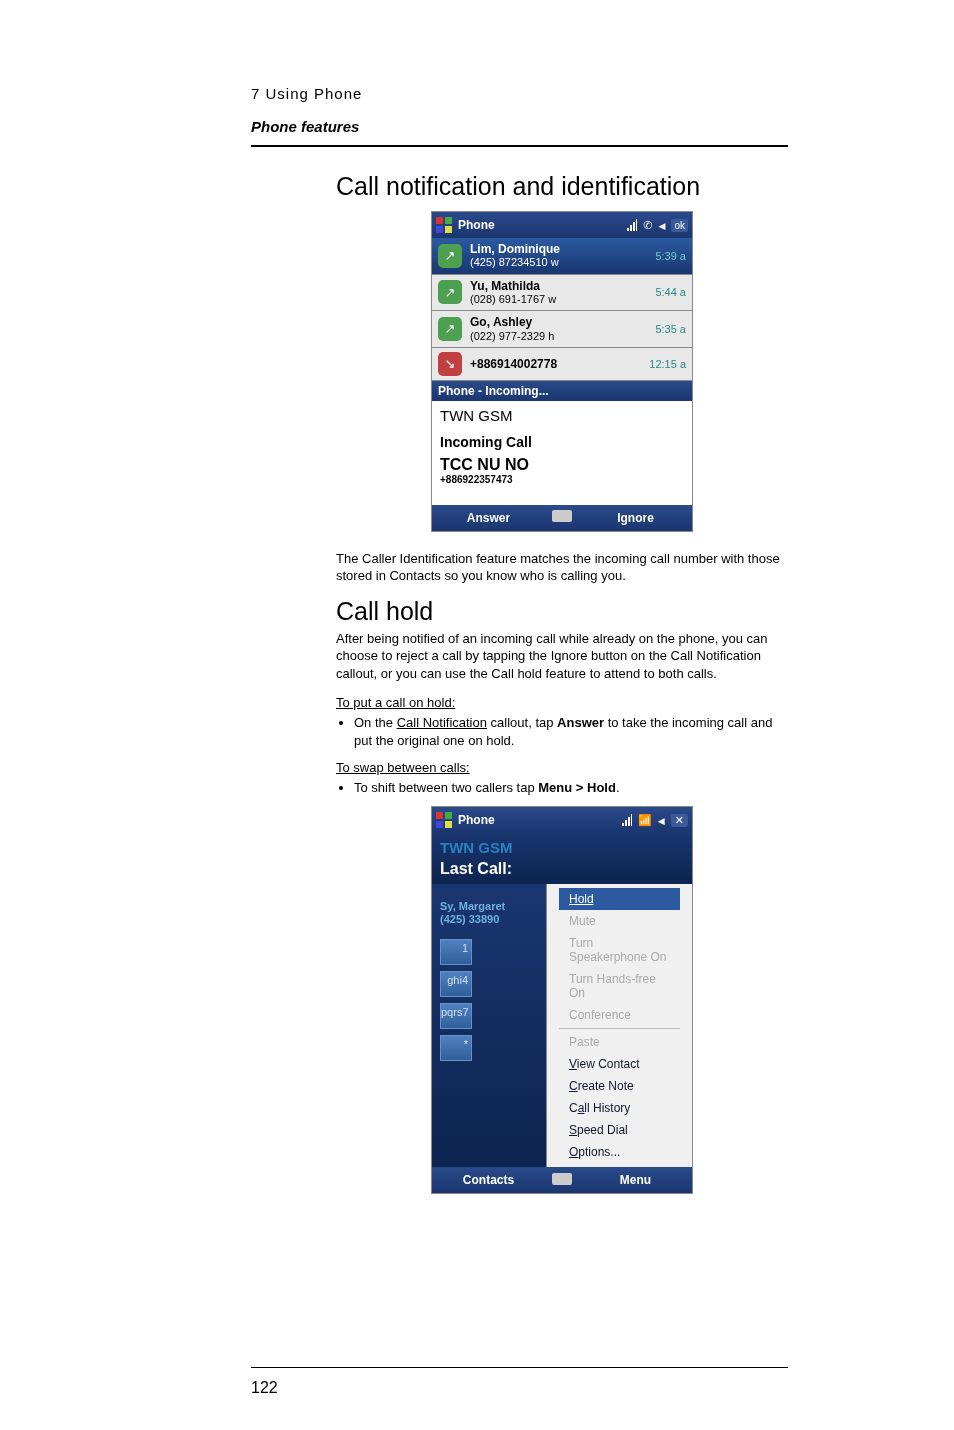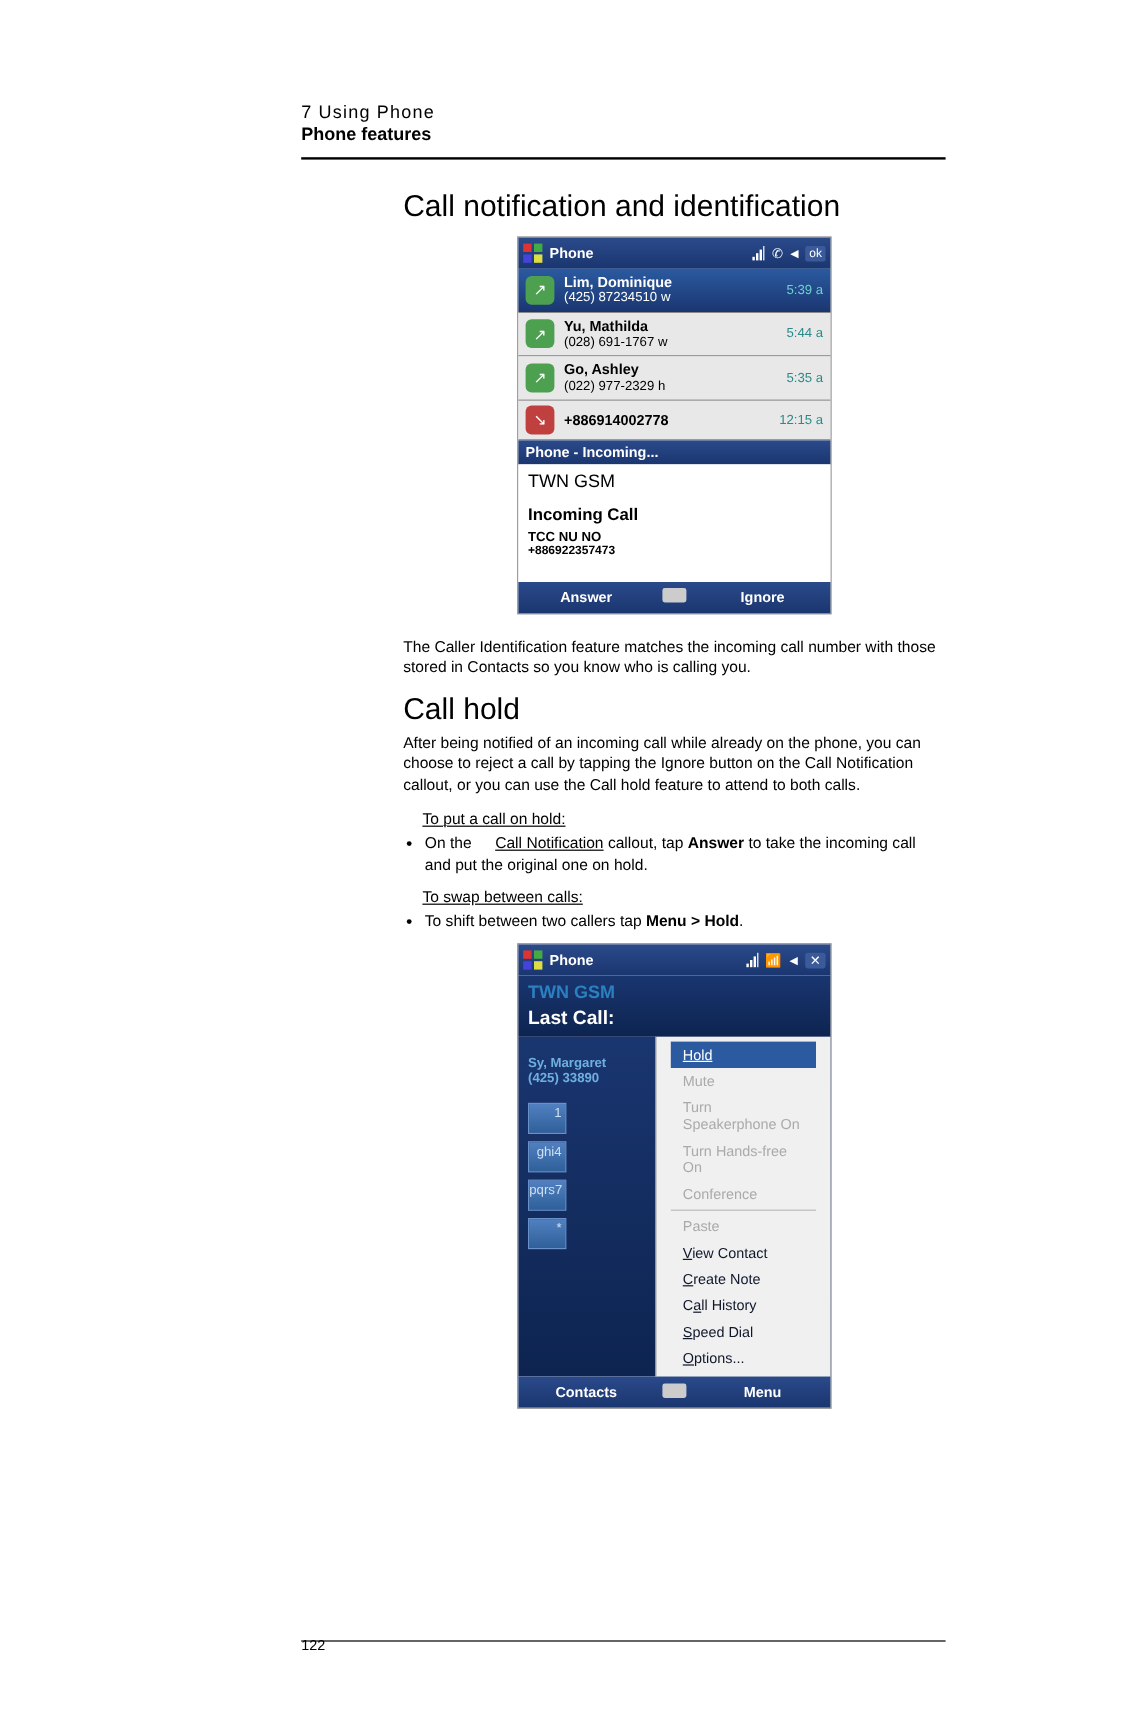--- a/index.html
+++ b/index.html
@@ -22,42 +22,43 @@
     margin-bottom: 8px;
   }
   .chapter-line {
     font-size: 15px;
     letter-spacing: 1px;
     color: #000;
   }
   .section-line {
     font-size: 15px;
     font-weight: bold;
+    font-style: italic;
     color: #000;
-    margin-top: 2px;
+    margin-top: 16px;
   }
   .header-rule {
     border: none;
     border-top: 2px solid #000;
     margin: 10px 0 25px -10px;
   }
   .content-block {
     margin-left: 75px;
   }
   .h2 {
     font-size: 25px;
     font-weight: normal;
     margin: 0 0 4px 0;
   }
   .body-text {
     font-size: 13px;
     line-height: 1.35;
     margin: 0 0 12px 0;
   }
-  .underline { text-decoration: underline; margin-left: 16px; }
+  .underline { text-decoration: underline; }
   .bold { font-weight: bold; }
   ul.bullets {
     margin: 2px 0 10px 18px;
     padding: 0;
   }
   ul.bullets li {
     font-size: 13px;
     line-height: 1.35;
     list-style-type: disc;
     margin-bottom: 4px;
@@ -151,21 +152,21 @@
     font-size:12px;
     padding: 3px 6px;
   }
   .notif-body {
     padding: 6px 8px 20px 8px;
     background:#fff;
     font-size:12px;
   }
   .notif-body .carrier { font-size:15px; margin-bottom:10px; }
   .notif-body .incoming { font-weight:bold; font-size:14px; margin-bottom:6px; }
-  .notif-body .caller { font-weight:bold; font-size:11px; }
+  .notif-body .caller { font-weight:bold; font-size:16px; }
   .notif-body .number { font-size:10px; font-weight:bold; }
   .softkey-bar {
     display:flex;
     background: linear-gradient(#2b4a8a, #1a3670);
     color:#fff;
     font-size:12px;
     font-weight:bold;
     height: 26px;
     align-items:center;
   }
@@ -220,23 +221,23 @@
     font-size:12px;
     color:#0f172a;
   }
   .menu-item.selected { background:#2b5aa0; color:#fff; }
   .menu-item.disabled { color:#aaa; }
   .menu-item .ul { text-decoration:underline; }
   .menu-sep { border-top:1px solid #bbb; margin:2px 0; }
 
   .page-number {
     position: absolute;
-    bottom: 52px;
+    bottom: 33px;
     left: 165px;
-    font-size: 12px;
+    font-size: 16px;
   }
   .footer-rule {
     position: absolute;
     bottom: 62px;
     left: 165px;
     right: 80px;
     border-top: 1px solid #000;
   }
 </style>
 </head>

